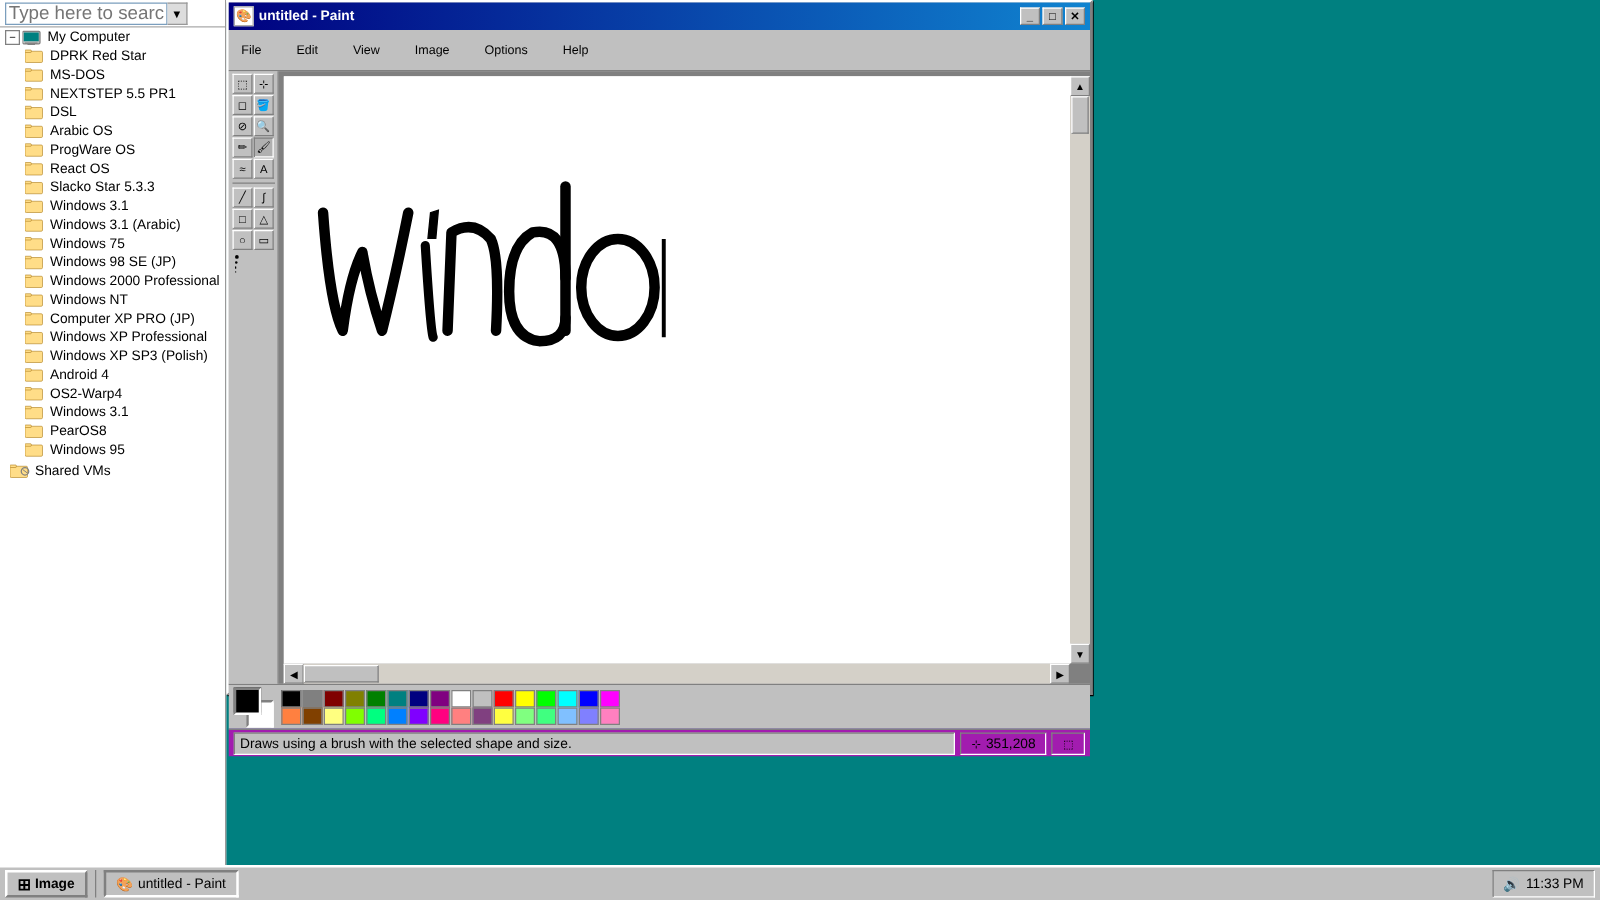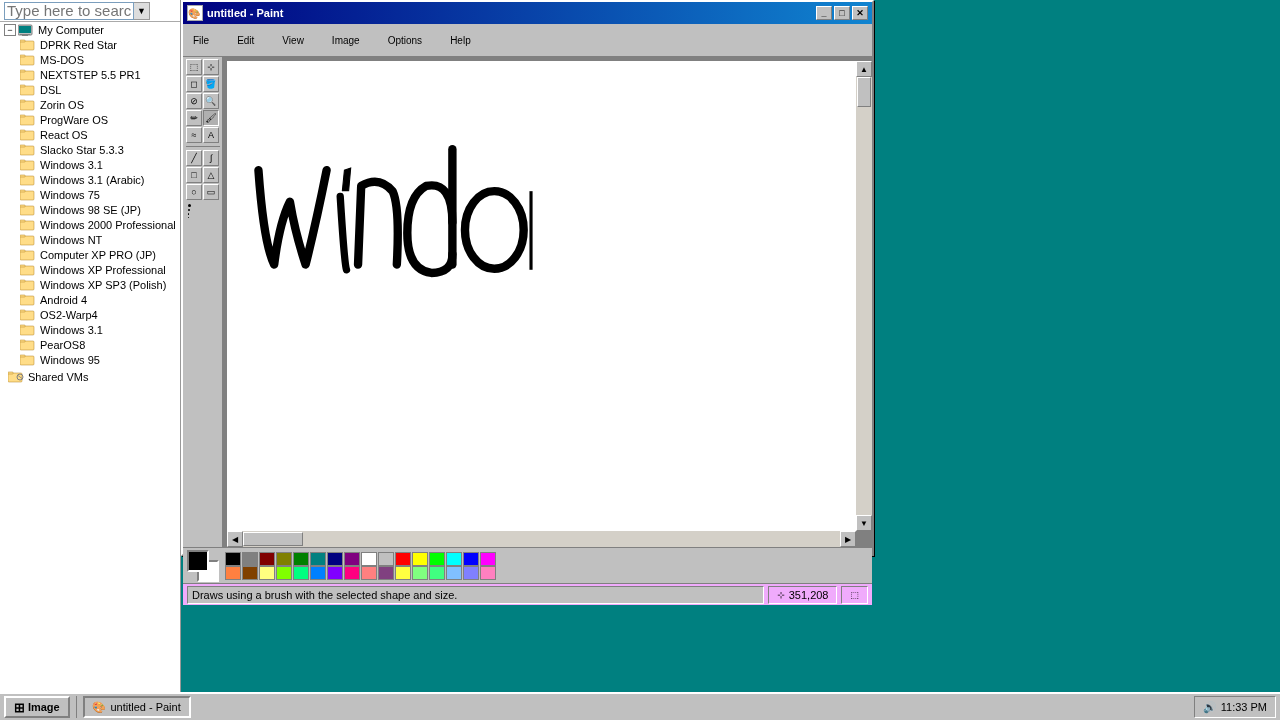--- a/index.html
+++ b/index.html
@@ -342,21 +342,21 @@
     .color-swatch {
       width: 16px;
       height: 14px;
       border: 1px solid #808080;
       cursor: pointer;
       flex-shrink: 0;
     }
 
     #paint-statusbar {
       height: 22px;
-      background: #f0abfc;
+      background: #a21caf;
       border-top: 1px solid #808080;
       display: flex;
       align-items: center;
       padding: 0 4px;
       font-size: 11px;
       gap: 4px;
     }
     #paint-statusbar .status-text {
       flex: 1;
       border: 1px solid;
@@ -511,21 +511,21 @@
     <rect x="0" y="3" width="14" height="9" rx="1" fill="#ffdd88" stroke="#b08020" stroke-width="0.5"></rect>
     <rect x="0" y="2" width="5" height="2" rx="0.5" fill="#ffdd88" stroke="#b08020" stroke-width="0.5"></rect>
   </svg></span>
         <span class="tree-label">DSL</span>
       </div>
       <div class="tree-item indent1">
         <span class="folder-icon"><svg viewBox="0 0 16 13" class="folder-svg">
     <rect x="0" y="3" width="14" height="9" rx="1" fill="#ffdd88" stroke="#b08020" stroke-width="0.5"></rect>
     <rect x="0" y="2" width="5" height="2" rx="0.5" fill="#ffdd88" stroke="#b08020" stroke-width="0.5"></rect>
   </svg></span>
-        <span class="tree-label">Zorin OS</span>
+        <span class="tree-label">Arabic OS</span>
       </div>
       <div class="tree-item indent1">
         <span class="folder-icon"><svg viewBox="0 0 16 13" class="folder-svg">
     <rect x="0" y="3" width="14" height="9" rx="1" fill="#ffdd88" stroke="#b08020" stroke-width="0.5"></rect>
     <rect x="0" y="2" width="5" height="2" rx="0.5" fill="#ffdd88" stroke="#b08020" stroke-width="0.5"></rect>
   </svg></span>
         <span class="tree-label">ProgWare OS</span>
       </div>
       <div class="tree-item indent1">
         <span class="folder-icon"><svg viewBox="0 0 16 13" class="folder-svg">

